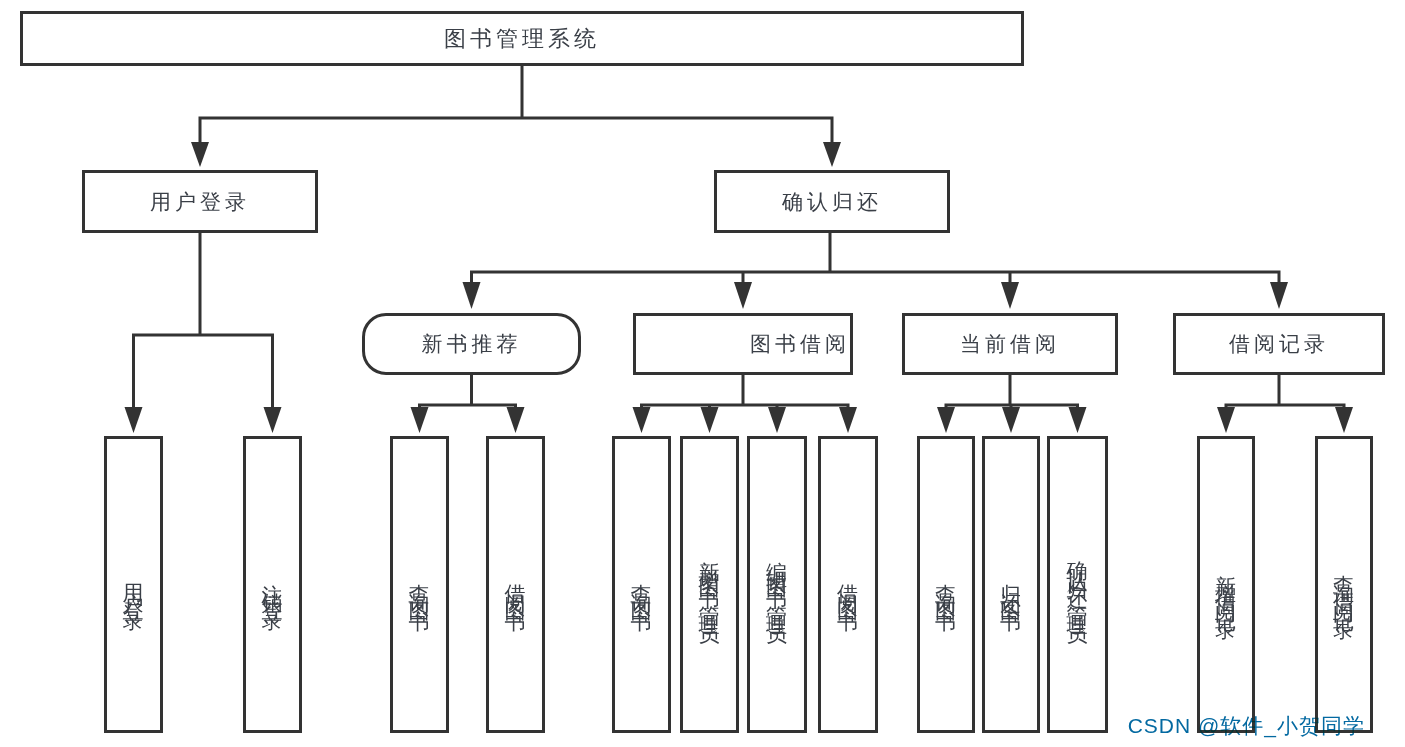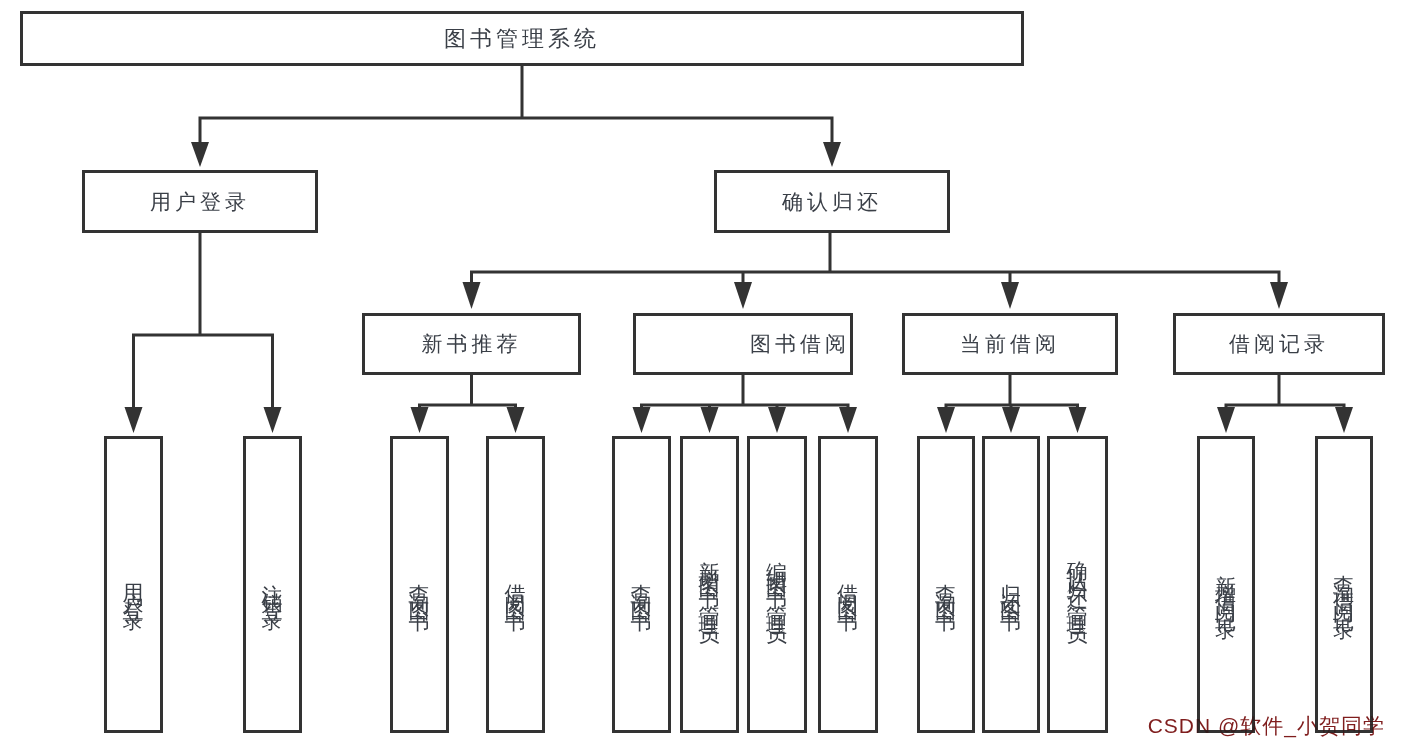--- a/index.html
+++ b/index.html
@@ -37,25 +37,25 @@
   .vlabel {
     writing-mode: vertical-rl;
     text-orientation: mixed;
     font-size: 21px;
     letter-spacing: 9px;
     line-height: 1;
     white-space: nowrap;
   }
   .watermark {
     position: absolute;
-    right: 0;
+    right: 20px;
     top: 712px;
     font-size: 21px;
     letter-spacing: 1px;
-    color: #7f1d1d;
+    color: #0369a1;
     z-index: 3;
     mix-blend-mode: darken;
     white-space: nowrap;
   }
 </style>
 </head>
 <body>
 
 <div class="canvas">
 
@@ -95,21 +95,21 @@
     <span class="hlabel">图书管理系统</span>
   </div>
 
   <div class="box" style="left:82px; top:170px; width:236px; height:63px;">
     <span class="hlabel">用户登录</span>
   </div>
   <div class="box" style="left:714px; top:170px; width:236px; height:63px;">
     <span class="hlabel">确认归还</span>
   </div>
 
-  <div class="box" style="left:362px; top:313px; width:219px; height:62px;">
+  <div class="box" style="left:362px; top:313px; width:219px; height:62px;border-radius:24px;">
     <span class="hlabel">新书推荐</span>
   </div>
   <div class="box" style="left:633px; top:313px; width:220px; height:62px;justify-content:flex-end;">
     <span class="hlabel">图书借阅</span>
   </div>
   <div class="box" style="left:902px; top:313px; width:216px; height:62px;text-align:center;">
     <span class="hlabel">当前借阅</span>
   </div>
   <div class="box" style="left:1173px; top:313px; width:212px; height:62px;">
     <span class="hlabel">借阅记录</span>

